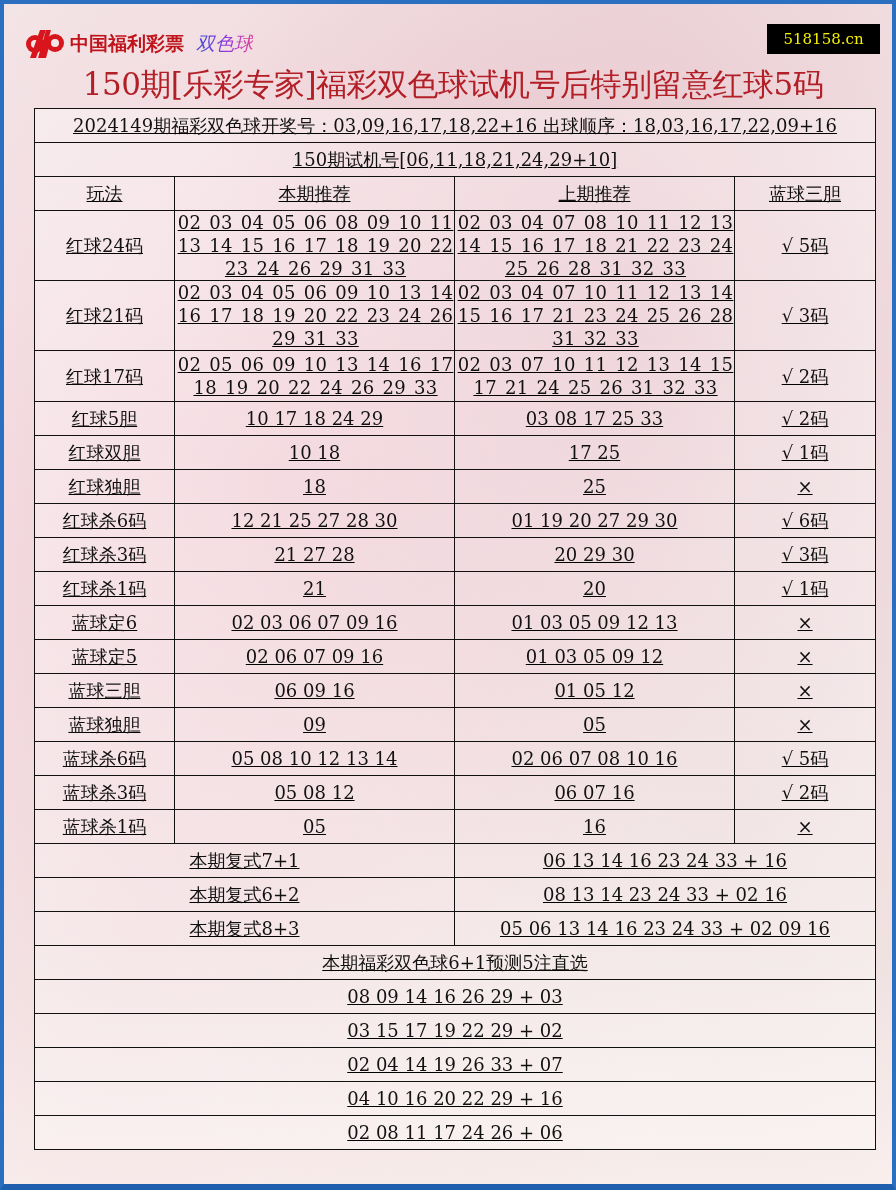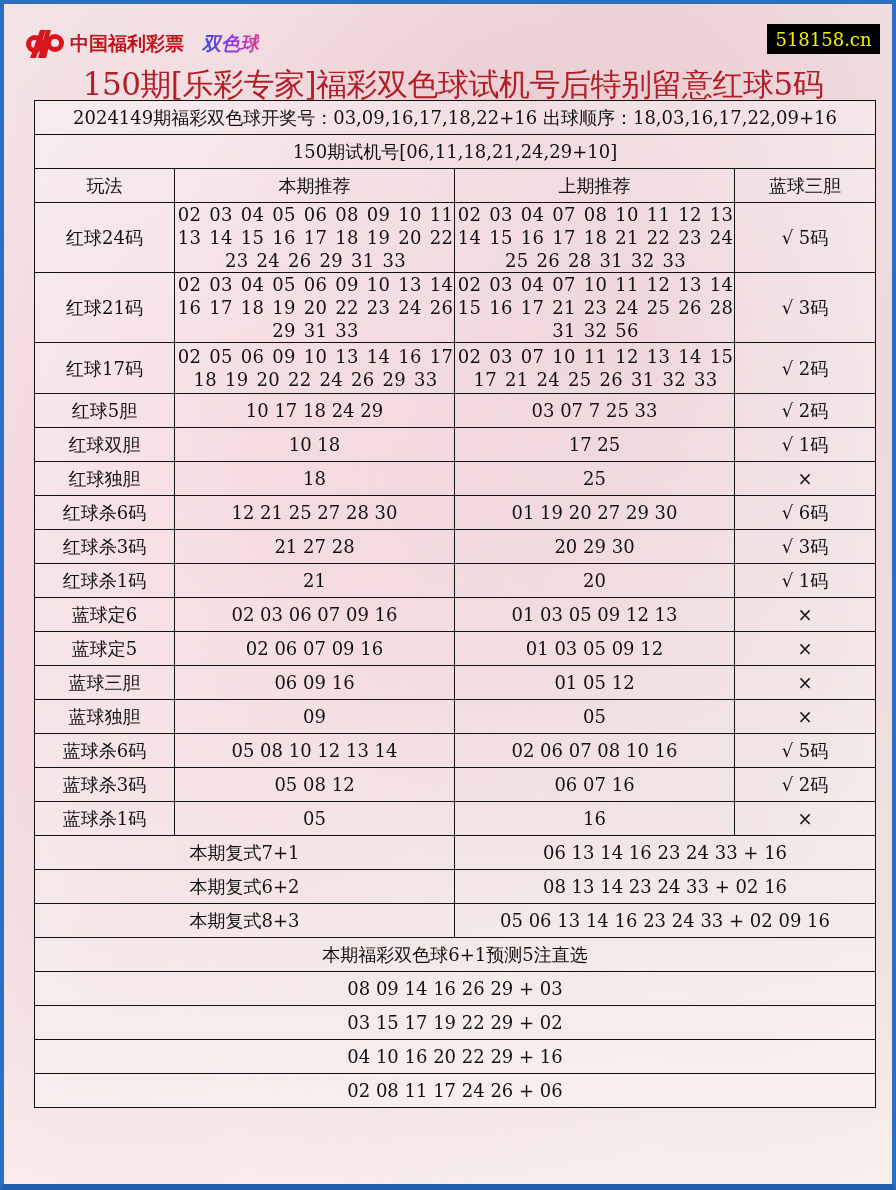--- a/index.html
+++ b/index.html
@@ -27,41 +27,42 @@
     display: flex; align-items: center; justify-content: center;
   }
   .logo-mark {
     width: 42px; height: 32px; position: relative;
   }
   .logo-text {
     font-family: "DejaVu Sans", sans-serif; font-weight: bold;
     font-size: 19px; color: #c0141c; margin-left: 4px; letter-spacing: 0px;
   }
   .logo-ssq {
-    font-family: "DejaVu Sans", sans-serif; font-weight: bold; font-style: italic;
-    font-size: 19px; margin-left: 18px;
+    font-family: "DejaVu Sans", sans-serif; font-weight: normal; font-style: italic;
+    font-size: 19px; margin-left: 12px;
     background: linear-gradient(90deg, #3a4ad8, #9a3ad8 60%, #e03a9a);
     -webkit-background-clip: text; background-clip: text; color: transparent;
   }
   .site-badge {
     position: absolute; left: 763px; top: 20px; width: 113px; height: 30px;
     background: #000; color: #f5f000;
-    font-family: "DejaVu Serif", serif; font-size: 18px;
+    font-family: "DejaVu Serif", serif; font-size: 15px;
     display: flex; align-items: center; justify-content: center;
   }
   .title {
     position: absolute; left: 24px; top: 60px; width: 850px;
     font-size: 31px; color: #b21f26; white-space: nowrap; letter-spacing: -0.5px;
     font-family: "DejaVu Serif", "Liberation Serif", serif;
     text-align: center;
   }
   table.main {
-    position: absolute; left: 30px; top: 96px; width: 841px;
+    position: absolute; left: 30px; top: 104px; width: 841px;
     border-collapse: collapse; table-layout: fixed;
     background: rgba(255,255,255,0.35);
+    text-decoration: underline;
   }
   table.main td {
     border: 1.5px solid #111;
     text-align: center; color: #111;
     font-size: 18px; padding: 0; line-height: 23px;
   }
   .col-a { width: 140px; }
   .col-b { width: 280px; }
   .col-c { width: 280px; }
   .col-d { width: 141px; }
@@ -134,41 +135,41 @@
       <tr class="h69">
         <td>红球21码</td>
         <td class="nums">
           <span>02 03 04 05 06 09 10 13 14</span>
           <span>16 17 18 19 20 22 23 24 26</span>
           <span>29 31 33</span>
         </td>
         <td class="nums">
           <span>02 03 04 07 10 11 12 13 14</span>
           <span>15 16 17 21 23 24 25 26 28</span>
-          <span>31 32 56</span>
+          <span>31 32 33</span>
         </td>
         <td>√ 3码</td>
       </tr>
       <tr class="h51">
         <td>红球17码</td>
         <td class="nums">
           <span>02 05 06 09 10 13 14 16 17</span>
           <span>18 19 20 22 24 26 29 33</span>
         </td>
         <td class="nums">
           <span>02 03 07 10 11 12 13 14 15</span>
           <span>17 21 24 25 26 31 32 33</span>
         </td>
         <td>√ 2码</td>
       </tr>
 
       <tr class="h35">
         <td>红球5胆</td>
         <td>10 17 18 24 29</td>
-        <td>03 07 7 25 33</td>
+        <td>03 08 17 25 33</td>
         <td>√ 2码</td>
       </tr>
       <tr class="h35">
         <td>红球双胆</td>
         <td>10 18</td>
         <td>17 25</td>
         <td>√ 1码</td>
       </tr>
       <tr class="h35">
         <td>红球独胆</td>
@@ -253,20 +254,23 @@
       <tr class="h35">
         <td colspan="4">本期福彩双色球6+1预测5注直选</td>
       </tr>
       <tr class="h35">
         <td colspan="4">08 09 14 16 26 29 + 03</td>
       </tr>
       <tr class="h35">
         <td colspan="4">03 15 17 19 22 29 + 02</td>
       </tr>
       <tr class="h35">
+        <td colspan="4">02 04 14 19 26 33 + 07</td>
+      </tr>
+      <tr class="h35">
         <td colspan="4">04 10 16 20 22 29 + 16</td>
       </tr>
       <tr class="h35">
         <td colspan="4">02 08 11 17 24 26 + 06</td>
       </tr>
     </tbody>
   </table>
 </div>
 
 </body></html>

